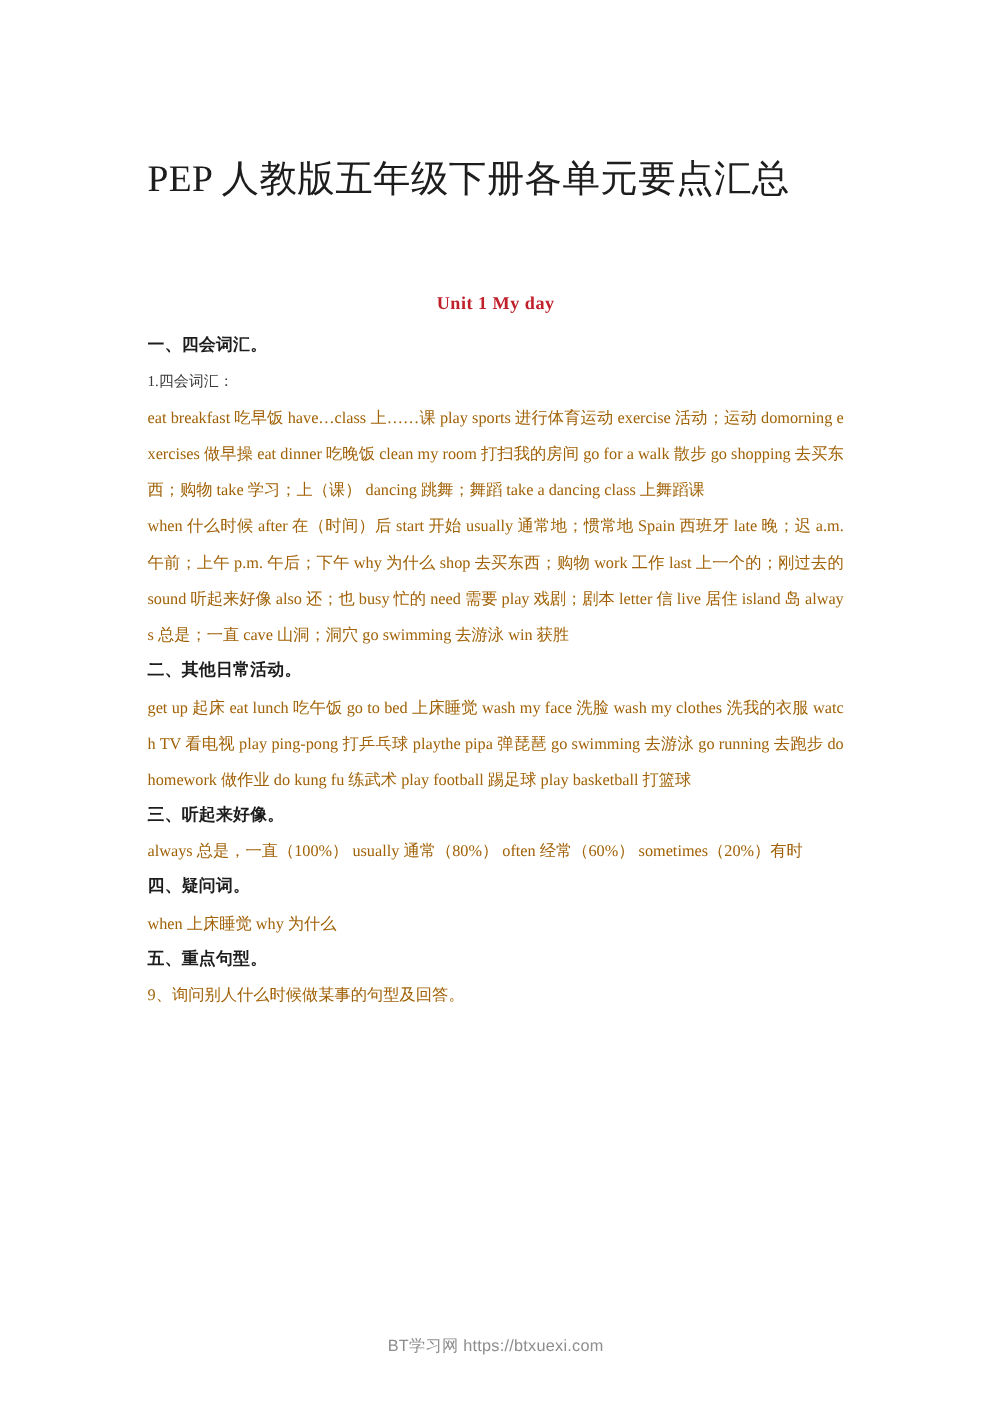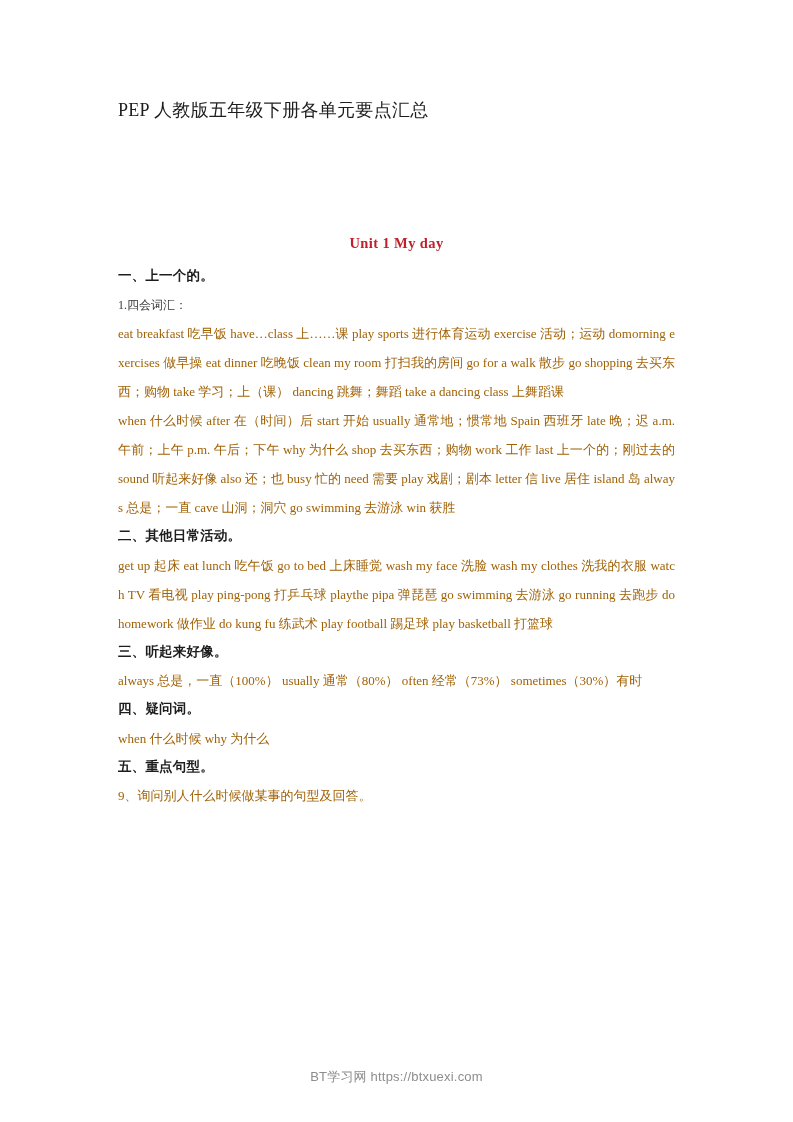--- a/index.html
+++ b/index.html
@@ -19,23 +19,23 @@
   .page {
     position: absolute;
     left: 0; top: 0;
     width: 793px;
     height: 1122px;
   }
 
   .doc-title {
     position: absolute;
     left: 118px;
-    top: 86px;
+    top: 103px;
     width: 560px;
-    font-size: 18px;
+    font-size: 30px;
     font-weight: normal;
     letter-spacing: 0.3px;
     color: #1d1d1d;
     white-space: nowrap;
   }
 
   .unit-heading {
     position: absolute;
     left: 118px;
     top: 211px;
@@ -98,33 +98,33 @@
 <body>
 
 <div class="page">
 
   <h1 class="doc-title">PEP 人教版五年级下册各单元要点汇总</h1>
 
   <div class="unit-heading">Unit 1 My day</div>
 
   <div class="content">
 
-    <p class="sec-head">一、上一个的。</p>
+    <p class="sec-head">一、四会词汇。</p>
     <p class="sub-head">1.四会词汇：</p>
     <p class="para">eat breakfast 吃早饭  have…class 上……课    play sports 进行体育运动  exercise 活动；运动    domorning exercises 做早操 eat dinner 吃晚饭  clean my room 打扫我的房间  go for a walk 散步    go shopping 去买东西；购物   take 学习；上（课）    dancing 跳舞；舞蹈    take a dancing class 上舞蹈课</p>
     <p class="para">when 什么时候  after 在（时间）后  start 开始 usually 通常地；惯常地 Spain 西班牙 late 晚；迟 a.m. 午前；上午 p.m. 午后；下午 why 为什么  shop 去买东西；购物  work 工作  last 上一个的；刚过去的 sound 听起来好像 also 还；也  busy 忙的 need 需要 play 戏剧；剧本  letter 信   live  居住 island 岛  always 总是；一直  cave 山洞；洞穴  go swimming 去游泳 win 获胜</p>
 
     <p class="sec-head">二、其他日常活动。</p>
     <p class="para">get up 起床        eat lunch 吃午饭          go to bed 上床睡觉 wash my face 洗脸         wash my clothes 洗我的衣服     watch TV 看电视   play ping-pong 打乒乓球    playthe pipa 弹琵琶      go swimming 去游泳 go running 去跑步  do homework 做作业       do kung fu 练武术 play football 踢足球        play basketball 打篮球</p>
 
     <p class="sec-head">三、听起来好像。</p>
-    <p class="para">always 总是，一直（100%） usually 通常（80%） often 经常（73%） sometimes（30%）有时</p>
+    <p class="para">always 总是，一直（100%） usually 通常（80%） often 经常（60%） sometimes（20%）有时</p>
 
     <p class="sec-head">四、疑问词。</p>
-    <p class="para"> when 什么时候   why 为什么</p>
+    <p class="para"> when 上床睡觉   why 为什么</p>
 
     <p class="sec-head">五、重点句型。</p>
     <p class="para">9、询问别人什么时候做某事的句型及回答。</p>
 
   </div>
 
   <div class="footer">BT学习网 https://btxuexi.com</div>
 
 </div>
 

